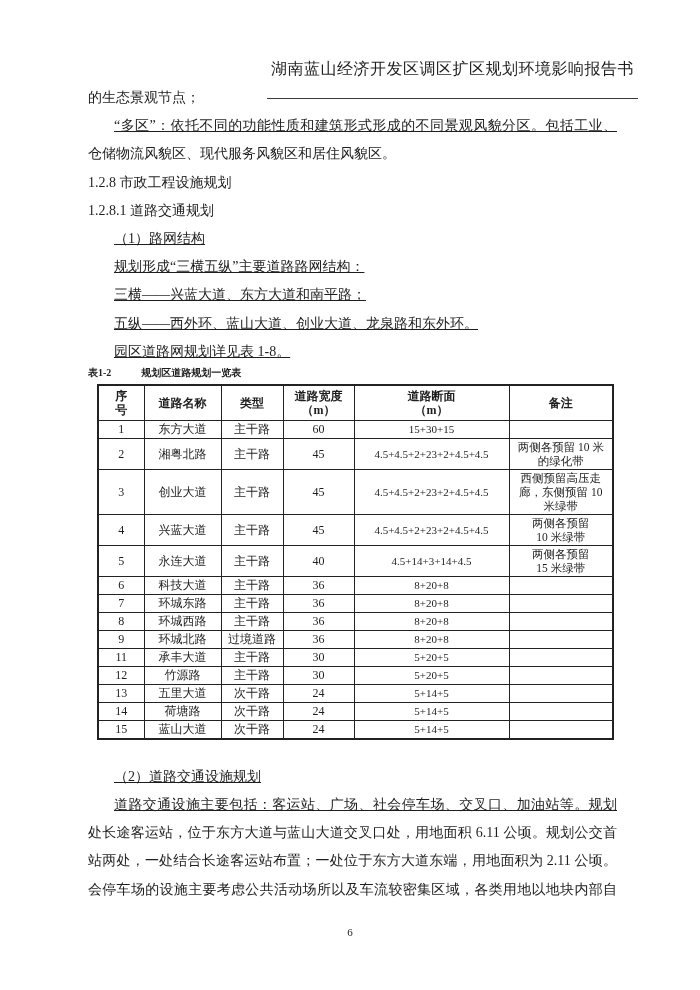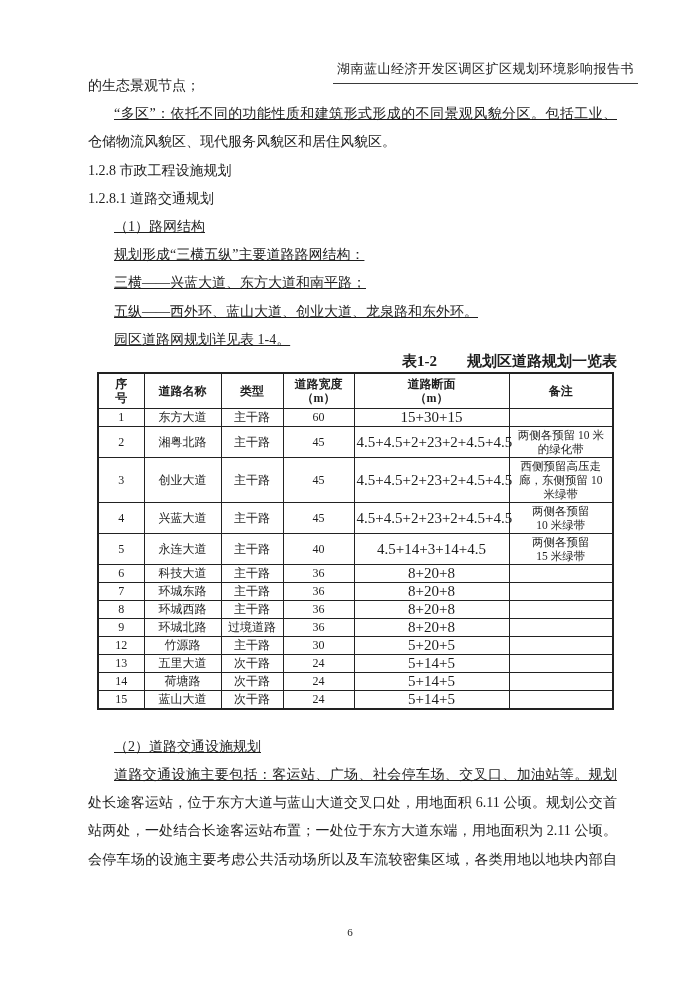--- a/index.html
+++ b/index.html
@@ -13,51 +13,51 @@
   }
   .page{position:absolute;inset:0;background:#ffffff;}
 
   
   .running-header{
     position:absolute;top:59px;right:62px;left:0;
     text-align:right;
   }
   .running-header .hdr-text{
     display:inline-block;
-    font-size:13px;
+    font-size:16px;
     letter-spacing:0.5px;
-    padding:0 4px 5px 4px;
+    padding:0 4px 18px 4px;
     border-bottom:1px solid #3a3a3a;
     white-space:nowrap;
   }
 
   
   .content{
-    position:absolute;left:88px;top:72px;width:529px;
+    position:absolute;left:88px;top:84px;width:529px;
   }
   .line{
     font-size:14px;
     height:28.2px;line-height:28.2px;
     white-space:nowrap;
     overflow:visible;
   }
   .line.justify{
     white-space:normal;
     text-align:justify;
     text-align-last:justify;
     overflow:hidden;
   }
   .line.indent{padding-left:26px;text-decoration:underline;}
 
   
   .table-caption{
     height:16px;line-height:16px;
-    text-align:right;
+    text-align:left;
     font-weight:bold;
-    font-size:15px;
+    font-size:10px;
     margin-top:-1px;
     white-space:nowrap;
   }
   .table-caption .tbl-title{margin-left:30px;}
 
   
   table.road-table{
     margin-left:9px;
     margin-top:3px;
     width:515px;
@@ -78,21 +78,21 @@
     padding:3px 2px;
     white-space:pre-line;
     border-bottom:1.5px solid #222;
   }
   table.road-table td{
     font-size:12px;
     line-height:14.5px;
     padding:1px 2px;
     height:15px;
   }
-  table.road-table td.col-section{font-size:15px;}
+  table.road-table td.col-section{font-size:11px;}
   table.road-table td.col-remark{
     font-size:11.5px;
     line-height:14px;
     white-space:pre-line;
   }
 
   .bottom-block{margin-top:23px;}
 
   
   .footer{
@@ -115,21 +115,21 @@
     <div id="body-lines">
         <div class="line">的生态景观节点；</div>
         <div class="line indent justify">“多区”：依托不同的功能性质和建筑形式形成的不同景观风貌分区。包括工业、</div>
         <div class="line">仓储物流风貌区、现代服务风貌区和居住风貌区。</div>
         <div class="line">1.2.8 市政工程设施规划</div>
         <div class="line">1.2.8.1 道路交通规划</div>
         <div class="line indent">（1）路网结构</div>
         <div class="line indent">规划形成“三横五纵”主要道路路网结构：</div>
         <div class="line indent">三横——兴蓝大道、东方大道和南平路；</div>
         <div class="line indent">五纵——西外环、蓝山大道、创业大道、龙泉路和东外环。</div>
-        <div class="line indent">园区道路网规划详见表 1-4。</div>
+        <div class="line indent">园区道路网规划详见表 1-8。</div>
       </div>
 
     <div class="table-caption">
       <span class="tbl-label">表1-2</span><span class="tbl-title">规划区道路规划一览表</span>
     </div>
 
     <table class="road-table">
       <colgroup>
         <col style="width:46px">
         <col style="width:77px">
@@ -223,20 +223,28 @@
           </tr>
           <tr>
             <td class="col-no">9</td>
             <td class="col-name">环城北路</td>
             <td class="col-type">过境道路</td>
             <td class="col-width">36</td>
             <td class="col-section">8+20+8</td>
             <td class="col-remark"></td>
           </tr>
           <tr>
+            <td class="col-no">11</td>
+            <td class="col-name">承丰大道</td>
+            <td class="col-type">主干路</td>
+            <td class="col-width">30</td>
+            <td class="col-section">5+20+5</td>
+            <td class="col-remark"></td>
+          </tr>
+          <tr>
             <td class="col-no">12</td>
             <td class="col-name">竹源路</td>
             <td class="col-type">主干路</td>
             <td class="col-width">30</td>
             <td class="col-section">5+20+5</td>
             <td class="col-remark"></td>
           </tr>
           <tr>
             <td class="col-no">13</td>
             <td class="col-name">五里大道</td>

